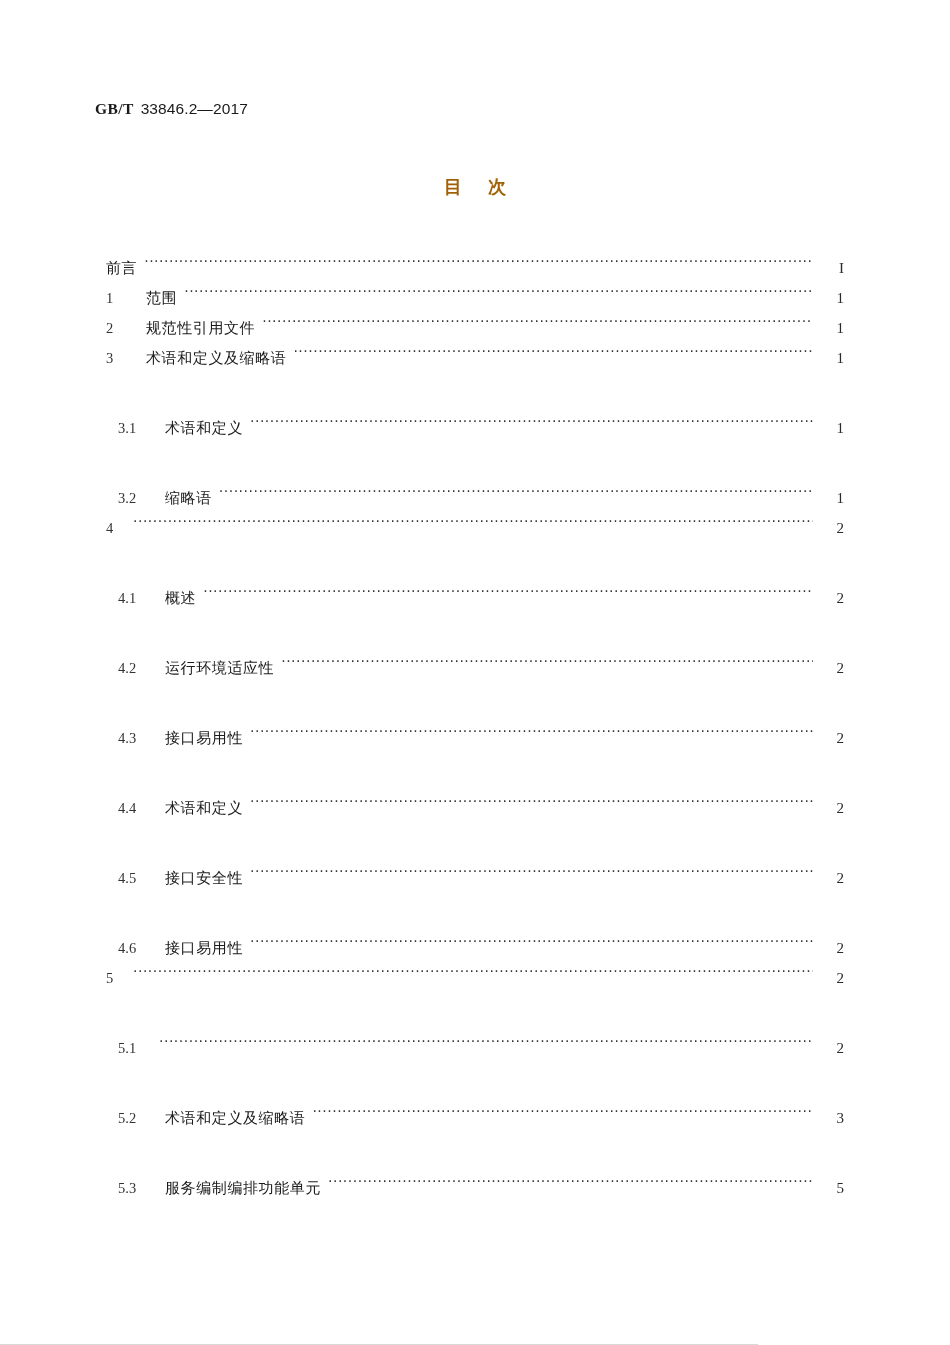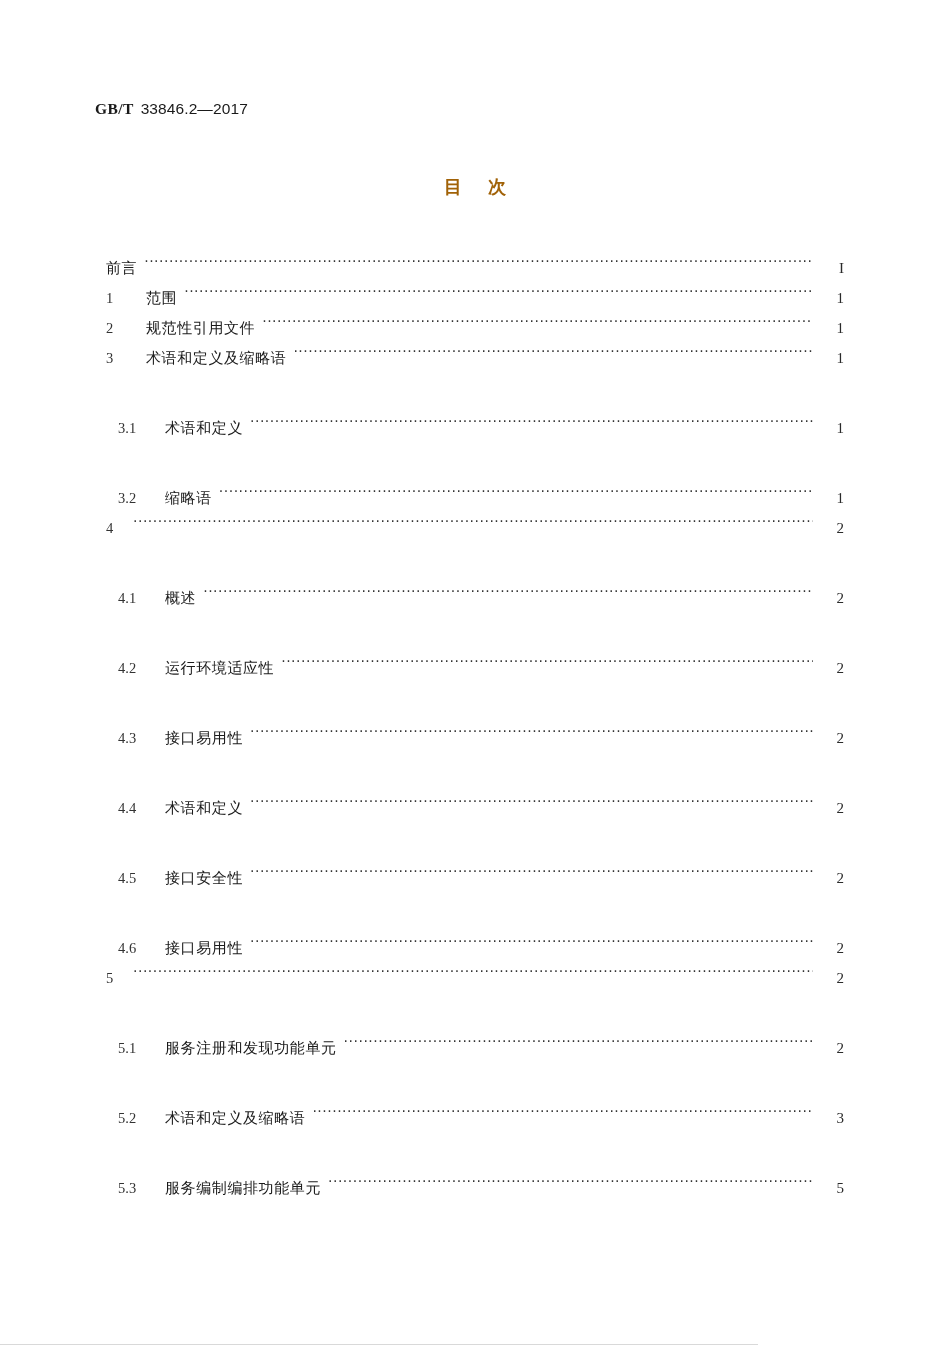--- a/index.html
+++ b/index.html
@@ -230,21 +230,20 @@
         <span class="toc-leader"></span>
         <span class="toc-page">2</span>
       </div>
       <div class="toc-row level-1">
         <span class="toc-num">5</span>
         <span class="toc-leader"></span>
         <span class="toc-page">2</span>
       </div>
       <div class="toc-row level-2">
         <span class="toc-num">5.1</span>
-        <span class="toc-label">服务注册和发现功能单元</span>
         <span class="toc-leader"></span>
         <span class="toc-page">2</span>
       </div>
       <div class="toc-row level-2">
         <span class="toc-num">5.2</span>
         <span class="toc-label">术语和定义及缩略语</span>
         <span class="toc-leader"></span>
         <span class="toc-page">3</span>
       </div>
       <div class="toc-row level-2">

